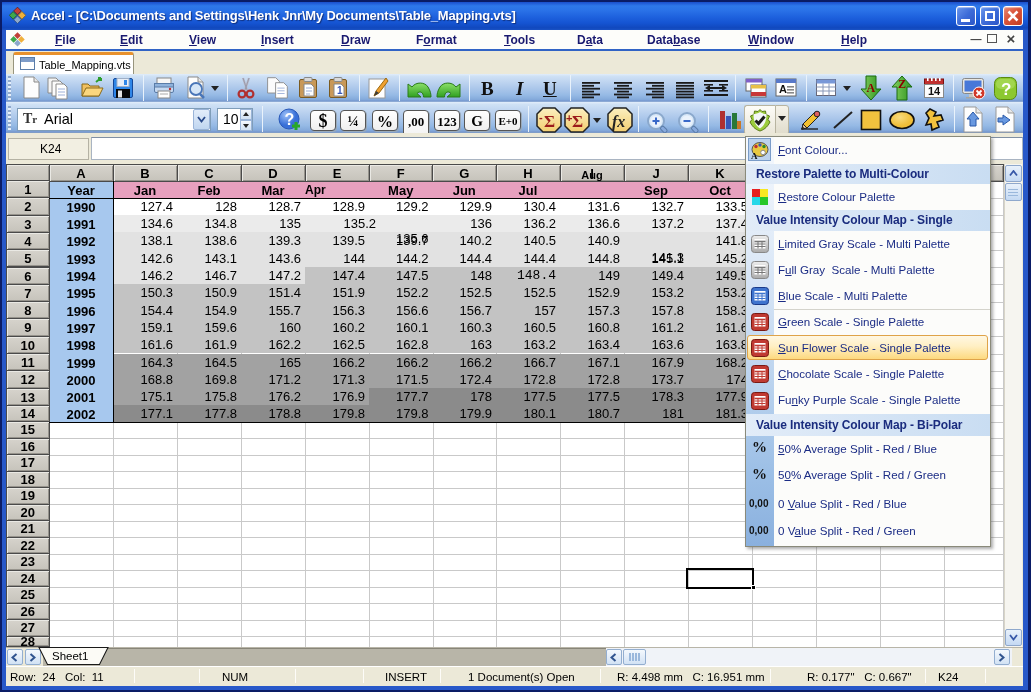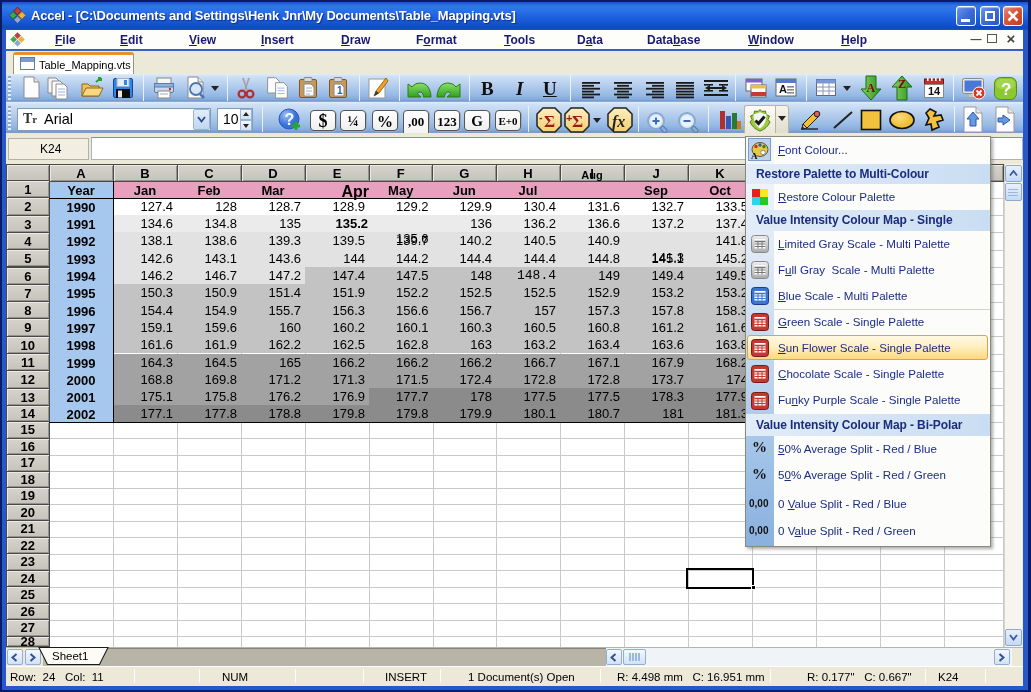--- a/index.html
+++ b/index.html
@@ -665,21 +665,21 @@
 <div class="ab hdrtxt" style="left:6px;top:553.4px;width:43.5px;height:17.5px;background:linear-gradient(180deg,#D6D3CC,#C6C3BB);border:1px solid #4a4a4a;box-shadow:inset 1px 1px 0 #EAE9E4,inset -1px -1px 0 #96938C;line-height:16.5px;overflow:hidden;">23</div>
 <div class="ab hdrtxt" style="left:6px;top:569.9px;width:43.5px;height:17.5px;background:linear-gradient(180deg,#D6D3CC,#C6C3BB);border:1px solid #4a4a4a;box-shadow:inset 1px 1px 0 #EAE9E4,inset -1px -1px 0 #96938C;line-height:16.5px;overflow:hidden;">24</div>
 <div class="ab hdrtxt" style="left:6px;top:586.4px;width:43.5px;height:17.5px;background:linear-gradient(180deg,#D6D3CC,#C6C3BB);border:1px solid #4a4a4a;box-shadow:inset 1px 1px 0 #EAE9E4,inset -1px -1px 0 #96938C;line-height:16.5px;overflow:hidden;">25</div>
 <div class="ab hdrtxt" style="left:6px;top:602.9px;width:43.5px;height:17.5px;background:linear-gradient(180deg,#D6D3CC,#C6C3BB);border:1px solid #4a4a4a;box-shadow:inset 1px 1px 0 #EAE9E4,inset -1px -1px 0 #96938C;line-height:16.5px;overflow:hidden;">26</div>
 <div class="ab hdrtxt" style="left:6px;top:619.4px;width:43.5px;height:17.5px;background:linear-gradient(180deg,#D6D3CC,#C6C3BB);border:1px solid #4a4a4a;box-shadow:inset 1px 1px 0 #EAE9E4,inset -1px -1px 0 #96938C;line-height:16.5px;overflow:hidden;">27</div>
 <div class="ab hdrtxt" style="left:6px;top:635.9px;width:43.5px;height:11.600000000000023px;background:linear-gradient(180deg,#D6D3CC,#C6C3BB);border:1px solid #4a4a4a;box-shadow:inset 1px 1px 0 #EAE9E4,inset -1px -1px 0 #96938C;line-height:10.600000000000023px;overflow:hidden;">28</div>
 <div class="ab" style="left:49px;top:182.5px;width:64px;text-align:center;font-weight:bold;font-size:13px;">Year</div>
 <div class="ab" style="left:113px;top:182.5px;width:64px;text-align:center;font-weight:bold;font-size:13px;">Jan</div>
 <div class="ab" style="left:177px;top:182.5px;width:64px;text-align:center;font-weight:bold;font-size:13px;">Feb</div>
 <div class="ab" style="left:241px;top:182.5px;width:64px;text-align:center;font-weight:bold;font-size:13px;">Mar</div>
-<div class="ab" style="left:305px;top:182.5px;width:64px;text-align:right;font-weight:bold;font-size:16px;">Apr</div>
+<div class="ab" style="left:305px;top:182.5px;width:64px;text-align:left;font-weight:bold;font-size:12px;">Apr</div>
 <div class="ab" style="left:369px;top:182.5px;width:63.5px;text-align:center;font-weight:bold;font-size:13px;">May</div>
 <div class="ab" style="left:432.5px;top:182.5px;width:63.5px;text-align:center;font-weight:bold;font-size:13px;">Jun</div>
 <div class="ab" style="left:496px;top:182.5px;width:64px;text-align:center;font-weight:bold;font-size:13px;">Jul</div>
 <div class="ab" style="left:560px;top:169px;width:64px;text-align:center;font-weight:bold;font-size:11px;">Aug</div>
 <div class="ab" style="left:624px;top:182.5px;width:64px;text-align:center;font-weight:bold;font-size:13px;">Sep</div>
 <div class="ab" style="left:688px;top:182.5px;width:64px;text-align:center;font-weight:bold;font-size:13px;">Oct</div>
 <div class="ab" style="left:49px;top:199.8px;width:64px;text-align:center;font-weight:bold;font-size:13px;">1990</div>
 <div class="ab" style="left:49px;top:217.1px;width:64px;text-align:center;font-weight:bold;font-size:13px;">1991</div>
 <div class="ab" style="left:49px;top:234.4px;width:64px;text-align:center;font-weight:bold;font-size:13px;">1992</div>
 <div class="ab" style="left:49px;top:251.7px;width:64px;text-align:center;font-weight:bold;font-size:13px;">1993</div>
@@ -698,21 +698,21 @@
 <div class="ab num" style="left:305px;top:198.8px;width:60px;">128.9</div>
 <div class="ab num" style="left:369px;top:198.8px;width:59.5px;">129.2</div>
 <div class="ab num" style="left:432.5px;top:198.8px;width:59.5px;">129.9</div>
 <div class="ab num" style="left:496px;top:198.8px;width:60px;">130.4</div>
 <div class="ab num" style="left:560px;top:198.8px;width:60px;">131.6</div>
 <div class="ab num" style="left:624px;top:198.8px;width:60px;">132.7</div>
 <div class="ab num" style="left:688px;top:198.8px;width:60px;">133.5</div>
 <div class="ab num" style="left:113px;top:216.1px;width:60px;">134.6</div>
 <div class="ab num" style="left:177px;top:216.1px;width:60px;">134.8</div>
 <div class="ab num" style="left:241px;top:216.1px;width:60px;">135</div>
-<div class="ab num" style="left:308px;top:216.1px;width:60px;font-weight:bold;">135.2</div>
+<div class="ab num" style="left:316px;top:216.1px;width:60px;">135.2</div>
 <div class="ab num" style="left:369px;top:216.1px;width:59.5px;margin-top:15px;">135.6</div>
 <div class="ab num" style="left:432.5px;top:216.1px;width:59.5px;">136</div>
 <div class="ab num" style="left:496px;top:216.1px;width:60px;">136.2</div>
 <div class="ab num" style="left:560px;top:216.1px;width:60px;">136.6</div>
 <div class="ab num" style="left:624px;top:216.1px;width:60px;">137.2</div>
 <div class="ab num" style="left:688px;top:216.1px;width:60px;">137.4</div>
 <div class="ab num" style="left:113px;top:233.4px;width:60px;">138.1</div>
 <div class="ab num" style="left:177px;top:233.4px;width:60px;">138.6</div>
 <div class="ab num" style="left:241px;top:233.4px;width:60px;">139.3</div>
 <div class="ab num" style="left:305px;top:233.4px;width:60px;">139.5</div>

